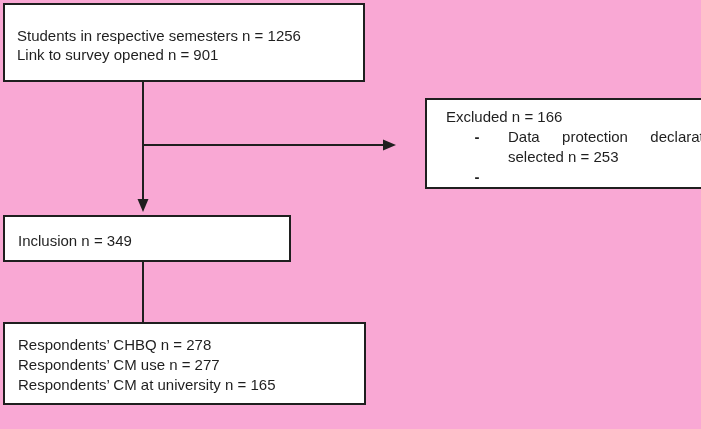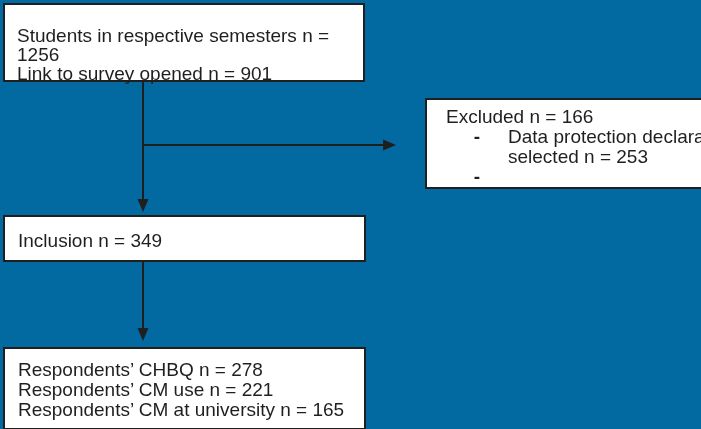--- a/index.html
+++ b/index.html
@@ -4,24 +4,24 @@
 <style>
   html, body {
     margin: 0;
     padding: 0;
     background: #ffffff;
   }
   .figure {
     position: relative;
     width: 701px;
     height: 429px;
-    background: #0369a1;
+    background: #f9a8d4;
     font-family: "Liberation Sans", sans-serif;
     color: #1f1f1f;
-    font-size: 19px;
+    font-size: 15px;
     line-height: 19px;
     overflow: hidden;
   }
   .box {
     position: absolute;
     box-sizing: border-box;
     border: 2px solid #1f1f1f;
     background: #ffffff;
   }
   .box-enrollment {
@@ -31,25 +31,25 @@
   }
   .box-excluded {
     left: 397px; top: 98px;
     width: 350px; height: 91px;
     padding: 7px 6px 0 19px;
     line-height: 20px;
     margin-left: 28px;
   }
   .box-inclusion {
     left: 3px; top: 215px;
-    width: 363px; height: 47px;
+    width: 288px; height: 47px;
     padding: 14px 10px 0 13px;
   }
   .box-respondents {
-    left: 3px; top: 347px;
+    left: 3px; top: 322px;
     width: 363px; height: 83px;
     padding: 11px 10px 0 13px;
     line-height: 20px;
   }
   .ex-item {
     display: flex;
     align-items: flex-start;
   }
   .ex-dash {
     flex: 0 0 62px;
@@ -104,17 +104,17 @@
       <span class="ex-dash">-</span>
     </div>
   </div>
 
   <div class="box box-inclusion">
     <div>Inclusion n = 349</div>
   </div>
 
   <div class="box box-respondents">
     <div>Respondents’ CHBQ n = 278</div>
-    <div>Respondents’ CM use n = 221</div>
+    <div>Respondents’ CM use n = 277</div>
     <div>Respondents’ CM at university n = 165</div>
   </div>
 
 </div>
 
 </body></html>

